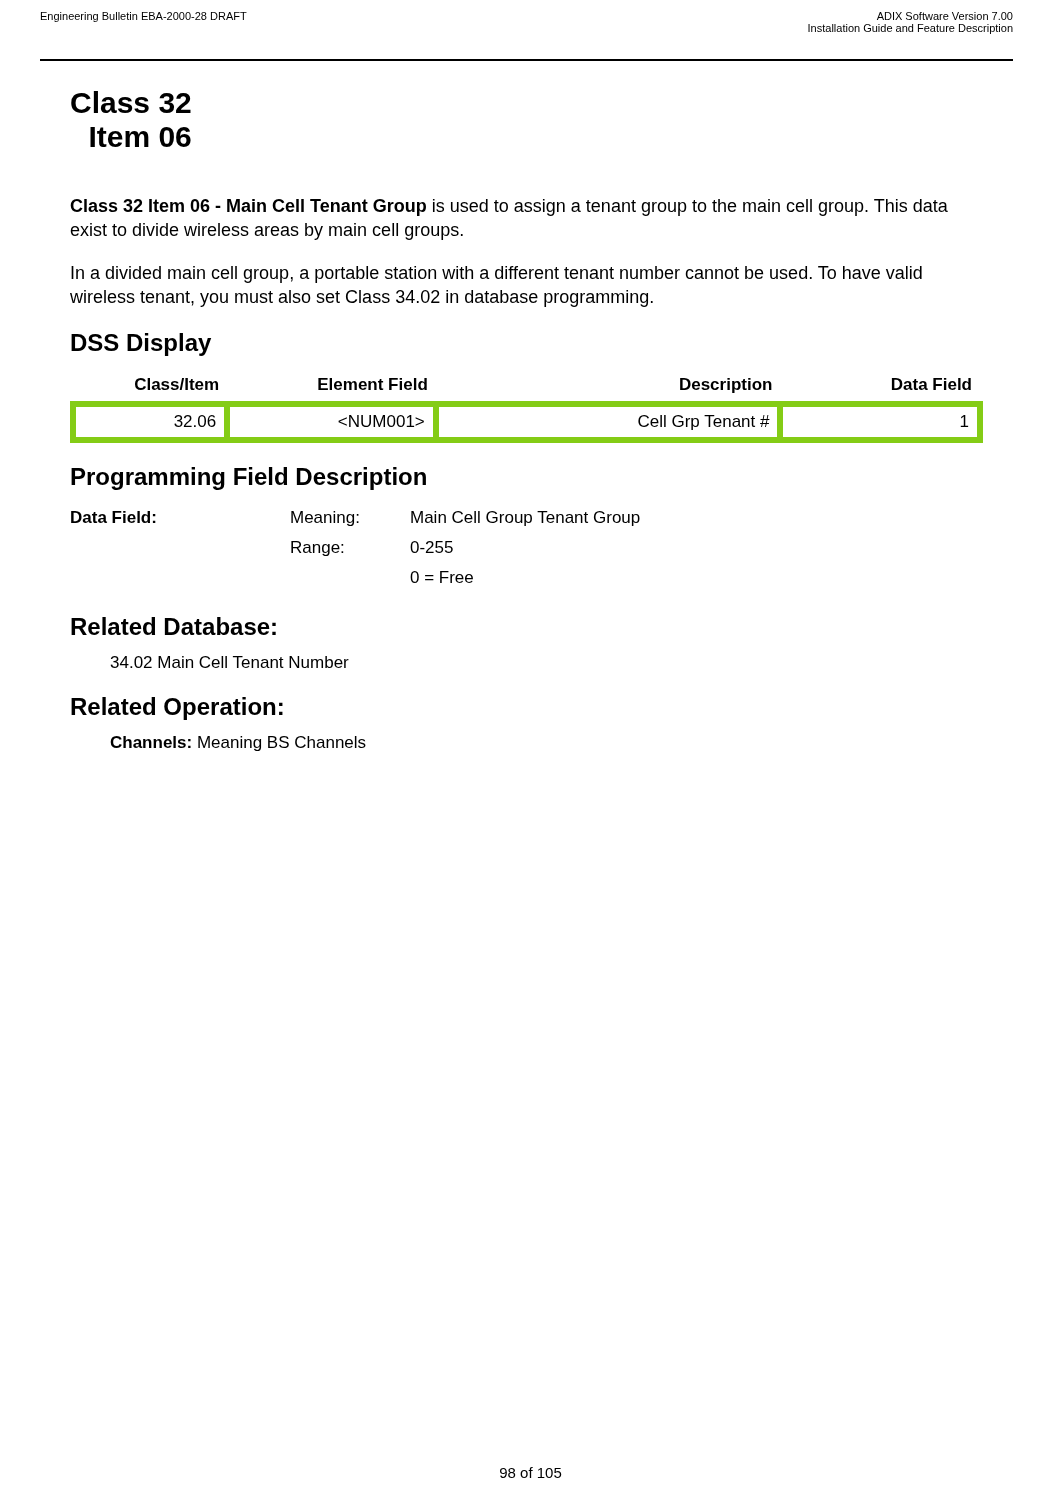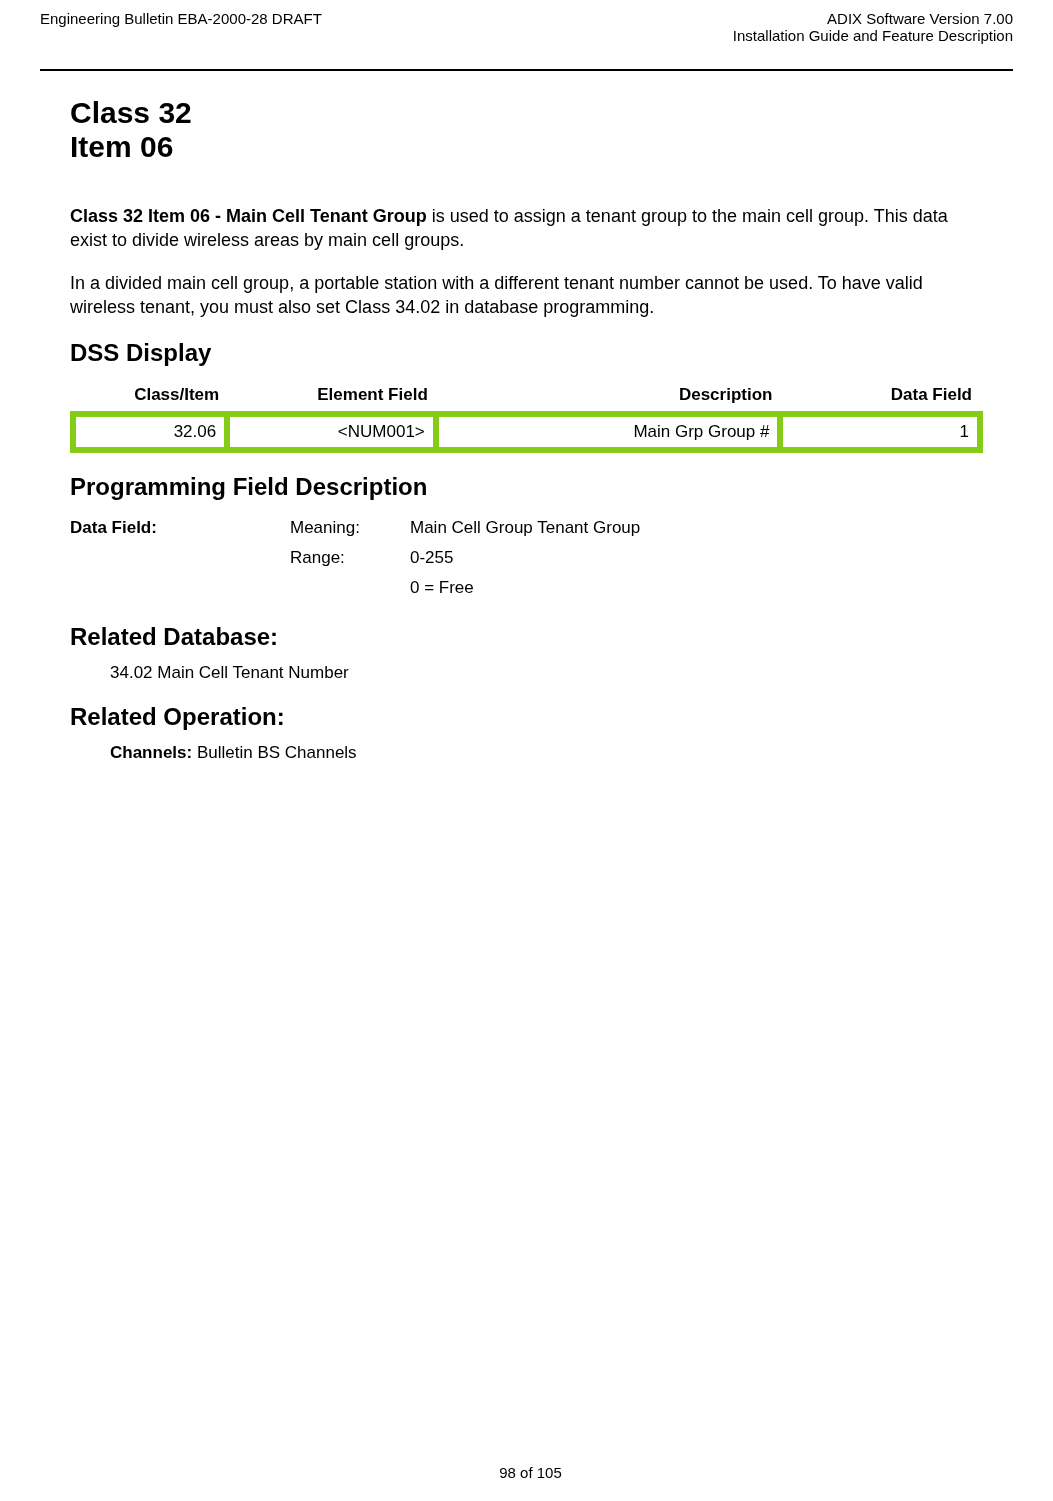--- a/index.html
+++ b/index.html
@@ -13,21 +13,21 @@
       color: #000;
       width: 1053px;
       height: 1501px;
       position: relative;
       padding: 10px 40px 20px 40px;
     }
     .header-row {
       display: flex;
       justify-content: space-between;
       align-items: flex-start;
-      font-size: 15px;
+      font-size: 11px;
       padding-bottom: 25px;
       border-bottom: 2px solid #000;
     }
     .header-left {
       text-align: left;
     }
     .header-right {
       text-align: right;
     }
     .content {
@@ -39,21 +39,21 @@
       align-items: flex-start;
       margin-bottom: 40px;
     }
     .title-left {
       font-size: 30px;
       font-weight: bold;
     }
     .title-right {
       font-size: 30px;
       font-weight: bold;
-      text-align: left;
+      text-align: right;
     }
     .paragraph {
       font-size: 18px;
       line-height: 1.35;
       margin-bottom: 18px;
     }
     .bold {
       font-weight: bold;
     }
     h2.section {
@@ -141,21 +141,21 @@
     <tbody>
         <tr>
       <th>Class/Item</th>
       <th>Element Field</th>
       <th>Description</th>
       <th>Data Field</th>
     </tr>
     <tr>
       <td>32.06</td>
       <td>&lt;NUM001&gt;</td>
-      <td>Main Grp Group #</td>
+      <td>Cell Grp Tenant #</td>
       <td>1</td>
     </tr>
   </tbody>
     </table>
 
   <h2 class="section">Programming Field Description</h2>
 
   <table class="pfd">
     <tbody>
         <tr>
@@ -174,18 +174,18 @@
       <td class="col3">0 = Free</td>
     </tr>
   </tbody>
     </table>
 
   <h2 class="section">Related Database:</h2>
   <p class="indented">34.02 Main Cell Tenant Number</p>
 
   <h2 class="section">Related Operation:</h2>
   <p class="indented">
-    <span class="bold">Channels:  </span><span>Bulletin BS Channels</span>
+    <span class="bold">Channels:  </span><span>Meaning BS Channels</span>
   </p>
 
 </div>
 
 <div class="footer">98 of 105</div>
 
 </body></html>

